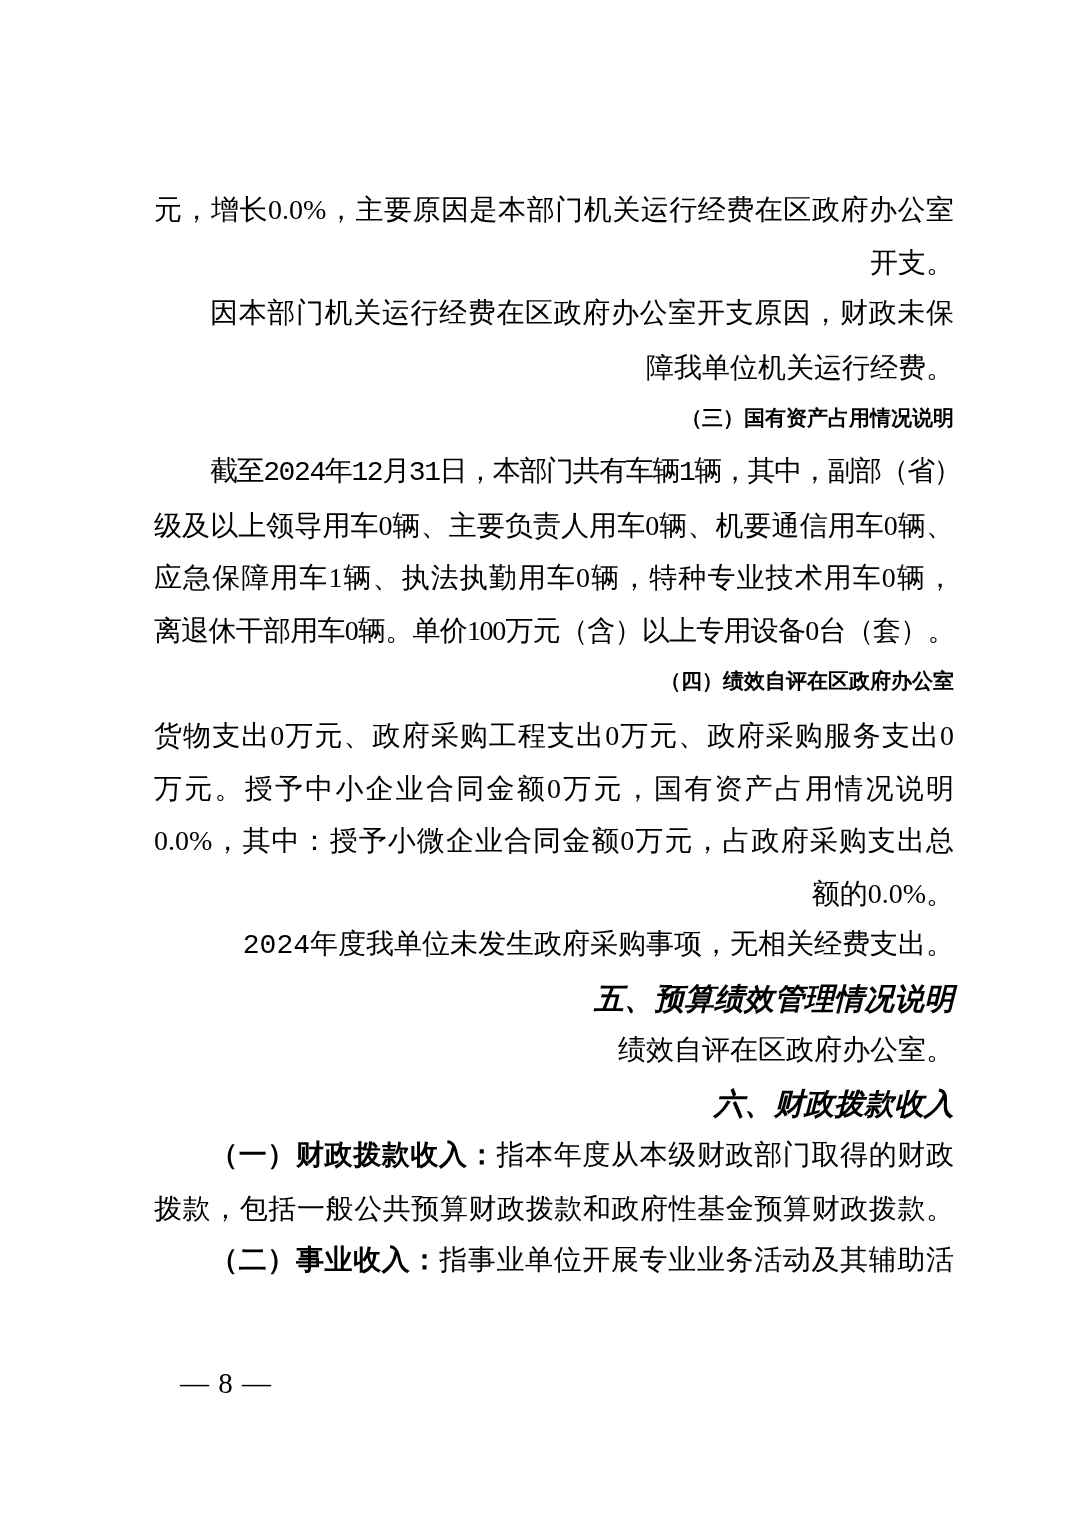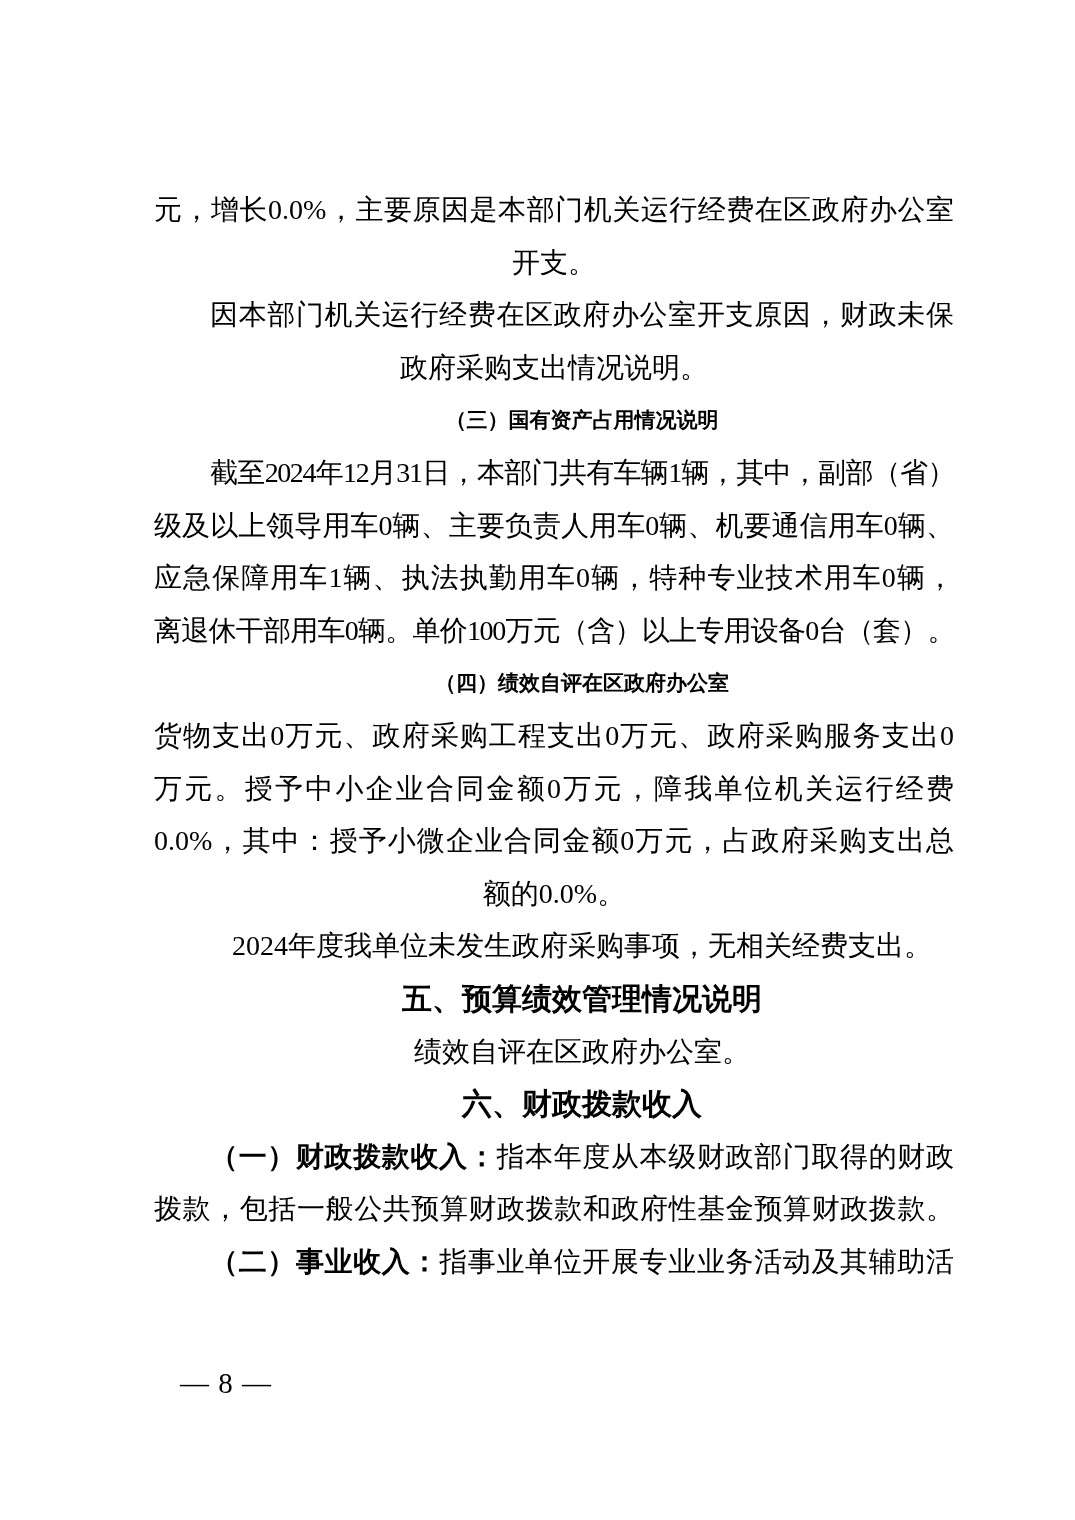--- a/index.html
+++ b/index.html
@@ -26,41 +26,43 @@
     position: absolute;
     left: 138px;
     top: 184px;
     width: 800px;
   }
   .line {
     height: 52.6px;
     line-height: 52.6px;
     font-size: 28px;
     white-space: nowrap;
-    text-align: center;
+    text-align: right;
   }
   .line.fill {
     text-align: justify;
     text-align-last: justify;
     text-justify: auto;
   }
   .line.ind {
     text-indent: 56px;
+    font-family: Liberation Mono, monospace;
   }
   .line.tight {
     letter-spacing: -1.4px;
   }
   .line.kai {
     font-weight: bold;
     font-size: 21px;
   }
   .line.hei {
     font-family: "Liberation Sans", "DejaVu Sans", sans-serif;
     font-weight: bold;
     font-size: 30px;
+    font-style: italic;
   }
   .b {
     font-weight: bold;
   }
   .footer {
     position: absolute;
     left: 164px;
     top: 1357px;
     height: 52px;
     line-height: 52px;
@@ -72,37 +74,37 @@
 <body>
 
 <div class="page">
   <div class="content">
       <div>
         <div class="line body fill"><span>元，增长0.0%，主要原因是本部门机关运行经费在区政府办公室</span></div>
         <div class="line body"><span>开支。</span></div>
       </div>
       <div>
         <div class="line body ind fill"><span>因本部门机关运行经费在区政府办公室开支原因，财政未保</span></div>
-        <div class="line body"><span>政府采购支出情况说明。</span></div>
+        <div class="line body"><span>障我单位机关运行经费。</span></div>
       </div>
       <div>
         <div class="line kai ind"><span class="b">（三）国有资产占用情况说明</span></div>
       </div>
       <div>
         <div class="line body ind fill tight"><span>截至2024年12月31日，本部门共有车辆1辆，其中，副部（省）</span></div>
         <div class="line body fill"><span>级及以上领导用车0辆、主要负责人用车0辆、机要通信用车0辆、</span></div>
         <div class="line body fill"><span>应急保障用车1辆、执法执勤用车0辆，特种专业技术用车0辆，</span></div>
         <div class="line body fill tight"><span>离退休干部用车0辆。单价100万元（含）以上专用设备0台（套）。</span></div>
       </div>
       <div>
         <div class="line kai ind"><span class="b">（四）绩效自评在区政府办公室</span></div>
       </div>
       <div>
         <div class="line body fill"><span>货物支出0万元、政府采购工程支出0万元、政府采购服务支出0</span></div>
-        <div class="line body fill"><span>万元。授予中小企业合同金额0万元，障我单位机关运行经费</span></div>
+        <div class="line body fill"><span>万元。授予中小企业合同金额0万元，国有资产占用情况说明</span></div>
         <div class="line body fill"><span>0.0%，其中：授予小微企业合同金额0万元，占政府采购支出总</span></div>
         <div class="line body"><span>额的0.0%。</span></div>
       </div>
       <div>
         <div class="line body ind"><span>2024年度我单位未发生政府采购事项，无相关经费支出。</span></div>
       </div>
       <div>
         <div class="line hei ind"><span class="b">五、预算绩效管理情况说明</span></div>
       </div>
       <div>

